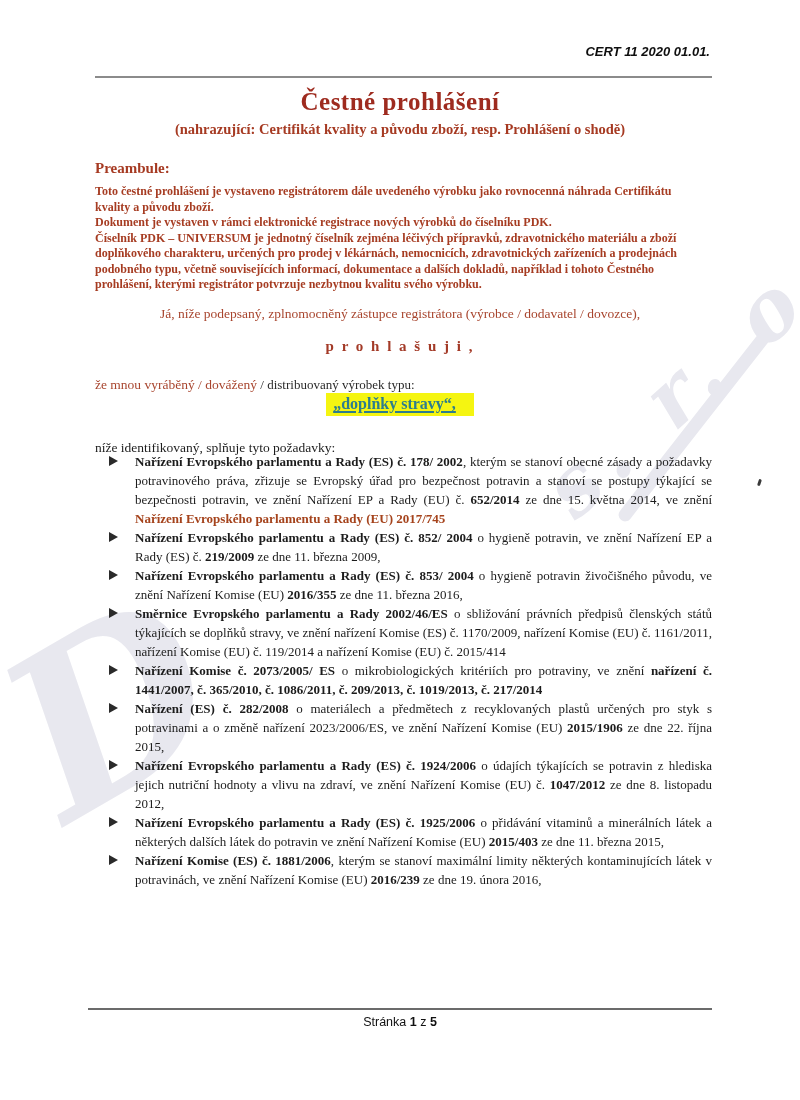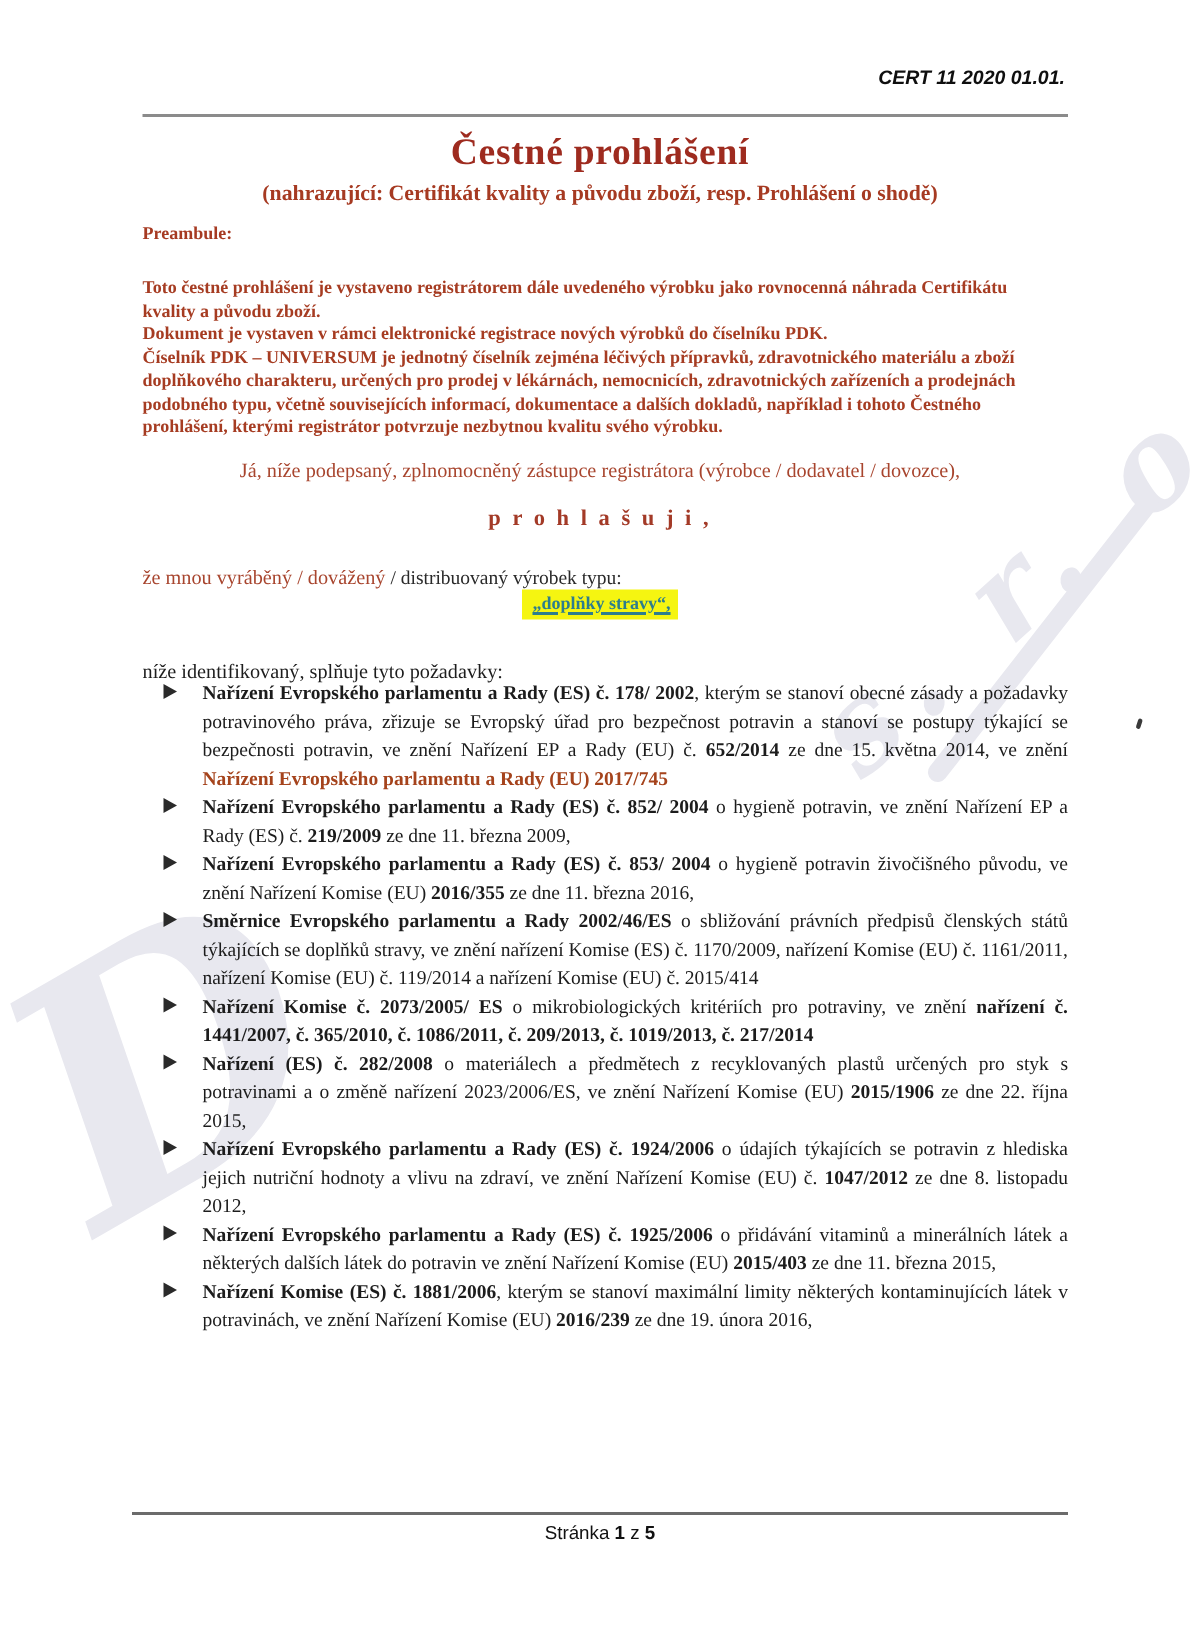--- a/index.html
+++ b/index.html
@@ -17,34 +17,34 @@
   .content{position:relative; z-index:1;}
   
   .doc-code{position:absolute; top:44px; right:90px; font-family:"Liberation Sans", sans-serif;
       font-style:italic; font-weight:bold; font-size:13px; color:#0f0f0f;}
   .rule-top{position:absolute; top:76px; left:95px; right:88px; height:2px; background:#8b8b8b;}
   .title{position:absolute; top:88px; left:0; width:100%; text-align:center;
       font-size:25px; font-weight:bold; color:#9e2b1f; letter-spacing:0.5px;}
   .subtitle{position:absolute; top:121px; left:0; width:100%; text-align:center;
       font-size:14.5px; font-weight:bold; color:#a63a22;}
   
-  .preamble-h{position:absolute; top:148px; left:95px; font-size:12px; font-weight:bold; color:#a63a22;}
+  .preamble-h{position:absolute; top:160px; left:95px; font-size:15px; font-weight:bold; color:#a63a22;}
   .preamble-box{position:absolute; top:184px; left:95px; width:592px;}
   .preamble-p{margin:0; font-size:12px; font-weight:bold; color:#a63c22; line-height:15.5px; text-align:left;}
   
   .decl-intro{position:absolute; top:306px; left:95px; width:610px; text-align:center;
       font-size:13.5px; color:#a8452e;}
   .decl-verb{position:absolute; top:338px; left:0; width:100%; text-align:center;
       font-size:15px; font-weight:bold; color:#a33a27; letter-spacing:2px;}
   .product-line{position:absolute; top:377px; left:95px; font-size:13.5px;}
   .product-line .red{color:#a8452e;}
   .product-line .blk{color:#2a2a2a; font-size:13px;}
   .highlight-row{position:absolute; top:393px; left:0; width:100%; text-align:center;}
   .product-type{display:inline-block; background:#f5f511; color:#2d7d8e; font-weight:bold;
-      font-size:12px; padding:2px 5px 3px 7px; text-decoration:underline;
+      font-size:16px; padding:2px 18px 3px 7px; text-decoration:underline;
       text-decoration-thickness:2px; text-underline-offset:2px;}
   .req-intro{position:absolute; top:440px; left:95px; font-size:13.5px; color:#1d1d1d;}
   
   .reg-list{position:absolute; top:452px; left:135px; width:577px; margin:0; padding:0; list-style:none;}
   .reg-item{position:relative; margin:0 0 0 0; text-align:justify; font-size:13px; line-height:19px; color:#1c1c1c;}
   .bullet-arrow{position:absolute; left:-26px; top:4px; width:0; height:0;
       border-top:5px solid transparent; border-bottom:5px solid transparent; border-left:9px solid #2a2a2a;}
   .seg-n{font-weight:normal;}
   .seg-b{font-weight:bold;}
   .seg-br{font-weight:bold; color:#a5431c;}

